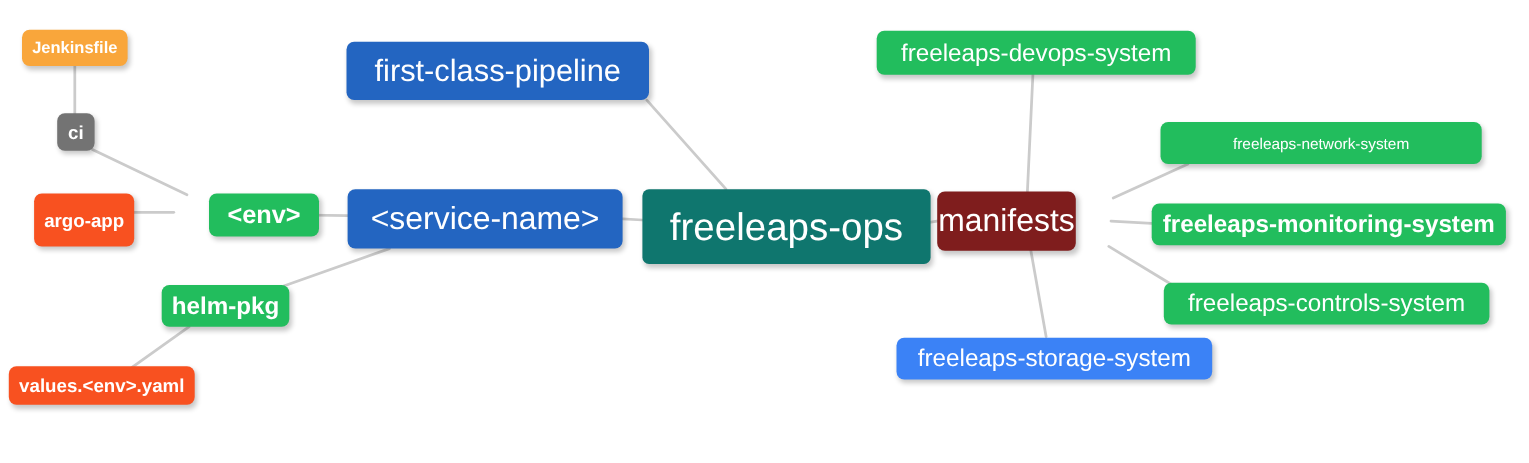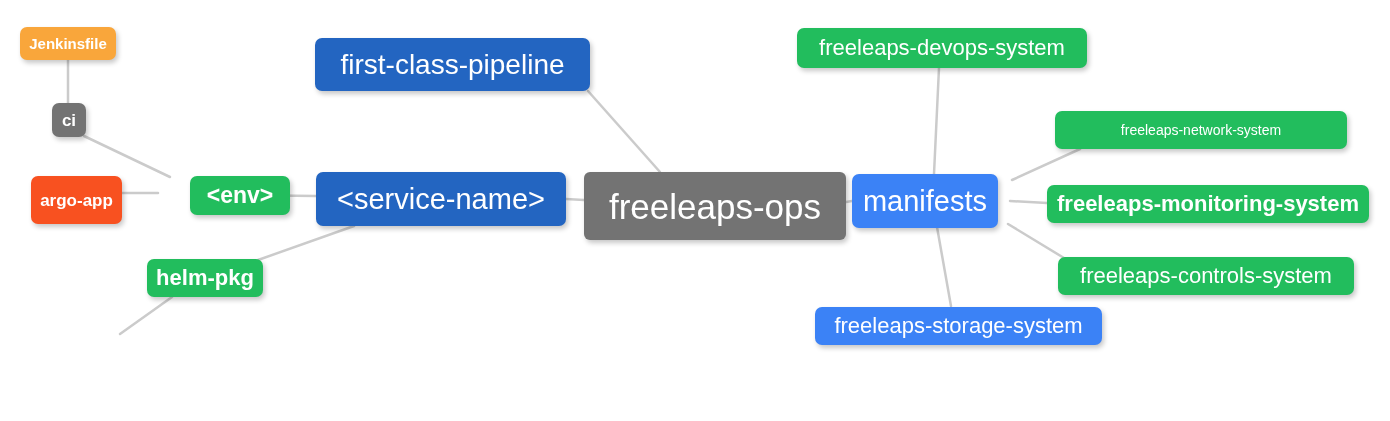--- a/index.html
+++ b/index.html
@@ -51,28 +51,29 @@
   <div class="node w700" style="left: 20px; top: 27px; width: 96px; height: 33px; font-size: 15px; background-color: rgb(249, 166, 59);">Jenkinsfile</div>
 
   <div class="node w700" style="left: 52px; top: 103px; width: 34px; height: 34px; font-size: 17px; background-color: #737373;">ci</div>
 
   <div class="node w700" style="left: 31px; top: 176px; width: 91px; height: 48px; font-size: 17px; background-color: rgb(248, 81, 32);">argo-app</div>
 
   <div class="node w700" style="left: 158px; top: 176px; width: 100px; height: 39px; font-size: 23px; background-color: rgb(34, 189, 93); margin-left: 32px;">&lt;env&gt;</div>
 
   <div class="node w700" style="left: 147px; top: 259px; width: 116px; height: 38px; font-size: 22px; background-color: rgb(34, 189, 93);">helm-pkg</div>
 
+  <div class="node w700" style="left: 8px; top: 333px; width: 169px; height: 35px; font-size: 17px; background-color: rgb(248, 81, 32);">values.&lt;env&gt;.yaml</div>
 
   <div class="node w400" style="left: 315px; top: 38px; width: 275px; height: 53px; font-size: 28px; background-color: rgb(35, 101, 193);">first-class-pipeline</div>
 
   <div class="node w400" style="left: 316px; top: 172px; width: 250px; height: 54px; font-size: 29px; background-color: rgb(35, 101, 193);">&lt;service-name&gt;</div>
 
-  <div class="node w400" style="left: 584px; top: 172px; width: 262px; height: 68px; font-size: 35px; border-radius: 6px; background-color: #737373;">freeleaps-ops</div>
+  <div class="node w400" style="left: 584px; top: 172px; width: 262px; height: 68px; font-size: 35px; border-radius: 6px; background-color: #0f766e;">freeleaps-ops</div>
 
-  <div class="node w400" style="left: 852px; top: 174px; width: 146px; height: 54px; font-size: 29px; background-color: #3b82f6;">manifests</div>
+  <div class="node w400" style="left: 852px; top: 174px; width: 126px; height: 54px; font-size: 29px; background-color: #7f1d1d;">manifests</div>
 
   <div class="node w400" style="left: 797px; top: 28px; width: 290px; height: 40px; font-size: 22px; background-color: rgb(34, 189, 93);">freeleaps-devops-system</div>
 
   <div class="node w400" style="left: 1055px; top: 111px; width: 292px; height: 38px; font-size: 14px; background-color: rgb(34, 189, 93);">freeleaps-network-system</div>
 
   <div class="node w400" style="left: 1047px; top: 185px; width: 322px; height: 38px; font-size: 22px; background-color: rgb(34, 189, 93); font-weight: bold;">freeleaps-monitoring-system</div>
 
   <div class="node w400" style="left: 1058px; top: 257px; width: 296px; height: 38px; font-size: 22px; background-color: rgb(34, 189, 93);">freeleaps-controls-system</div>
 
   <div class="node w400" style="left: 815px; top: 307px; width: 287px; height: 38px; font-size: 22px; background-color: #3b82f6;">freeleaps-storage-system</div>

